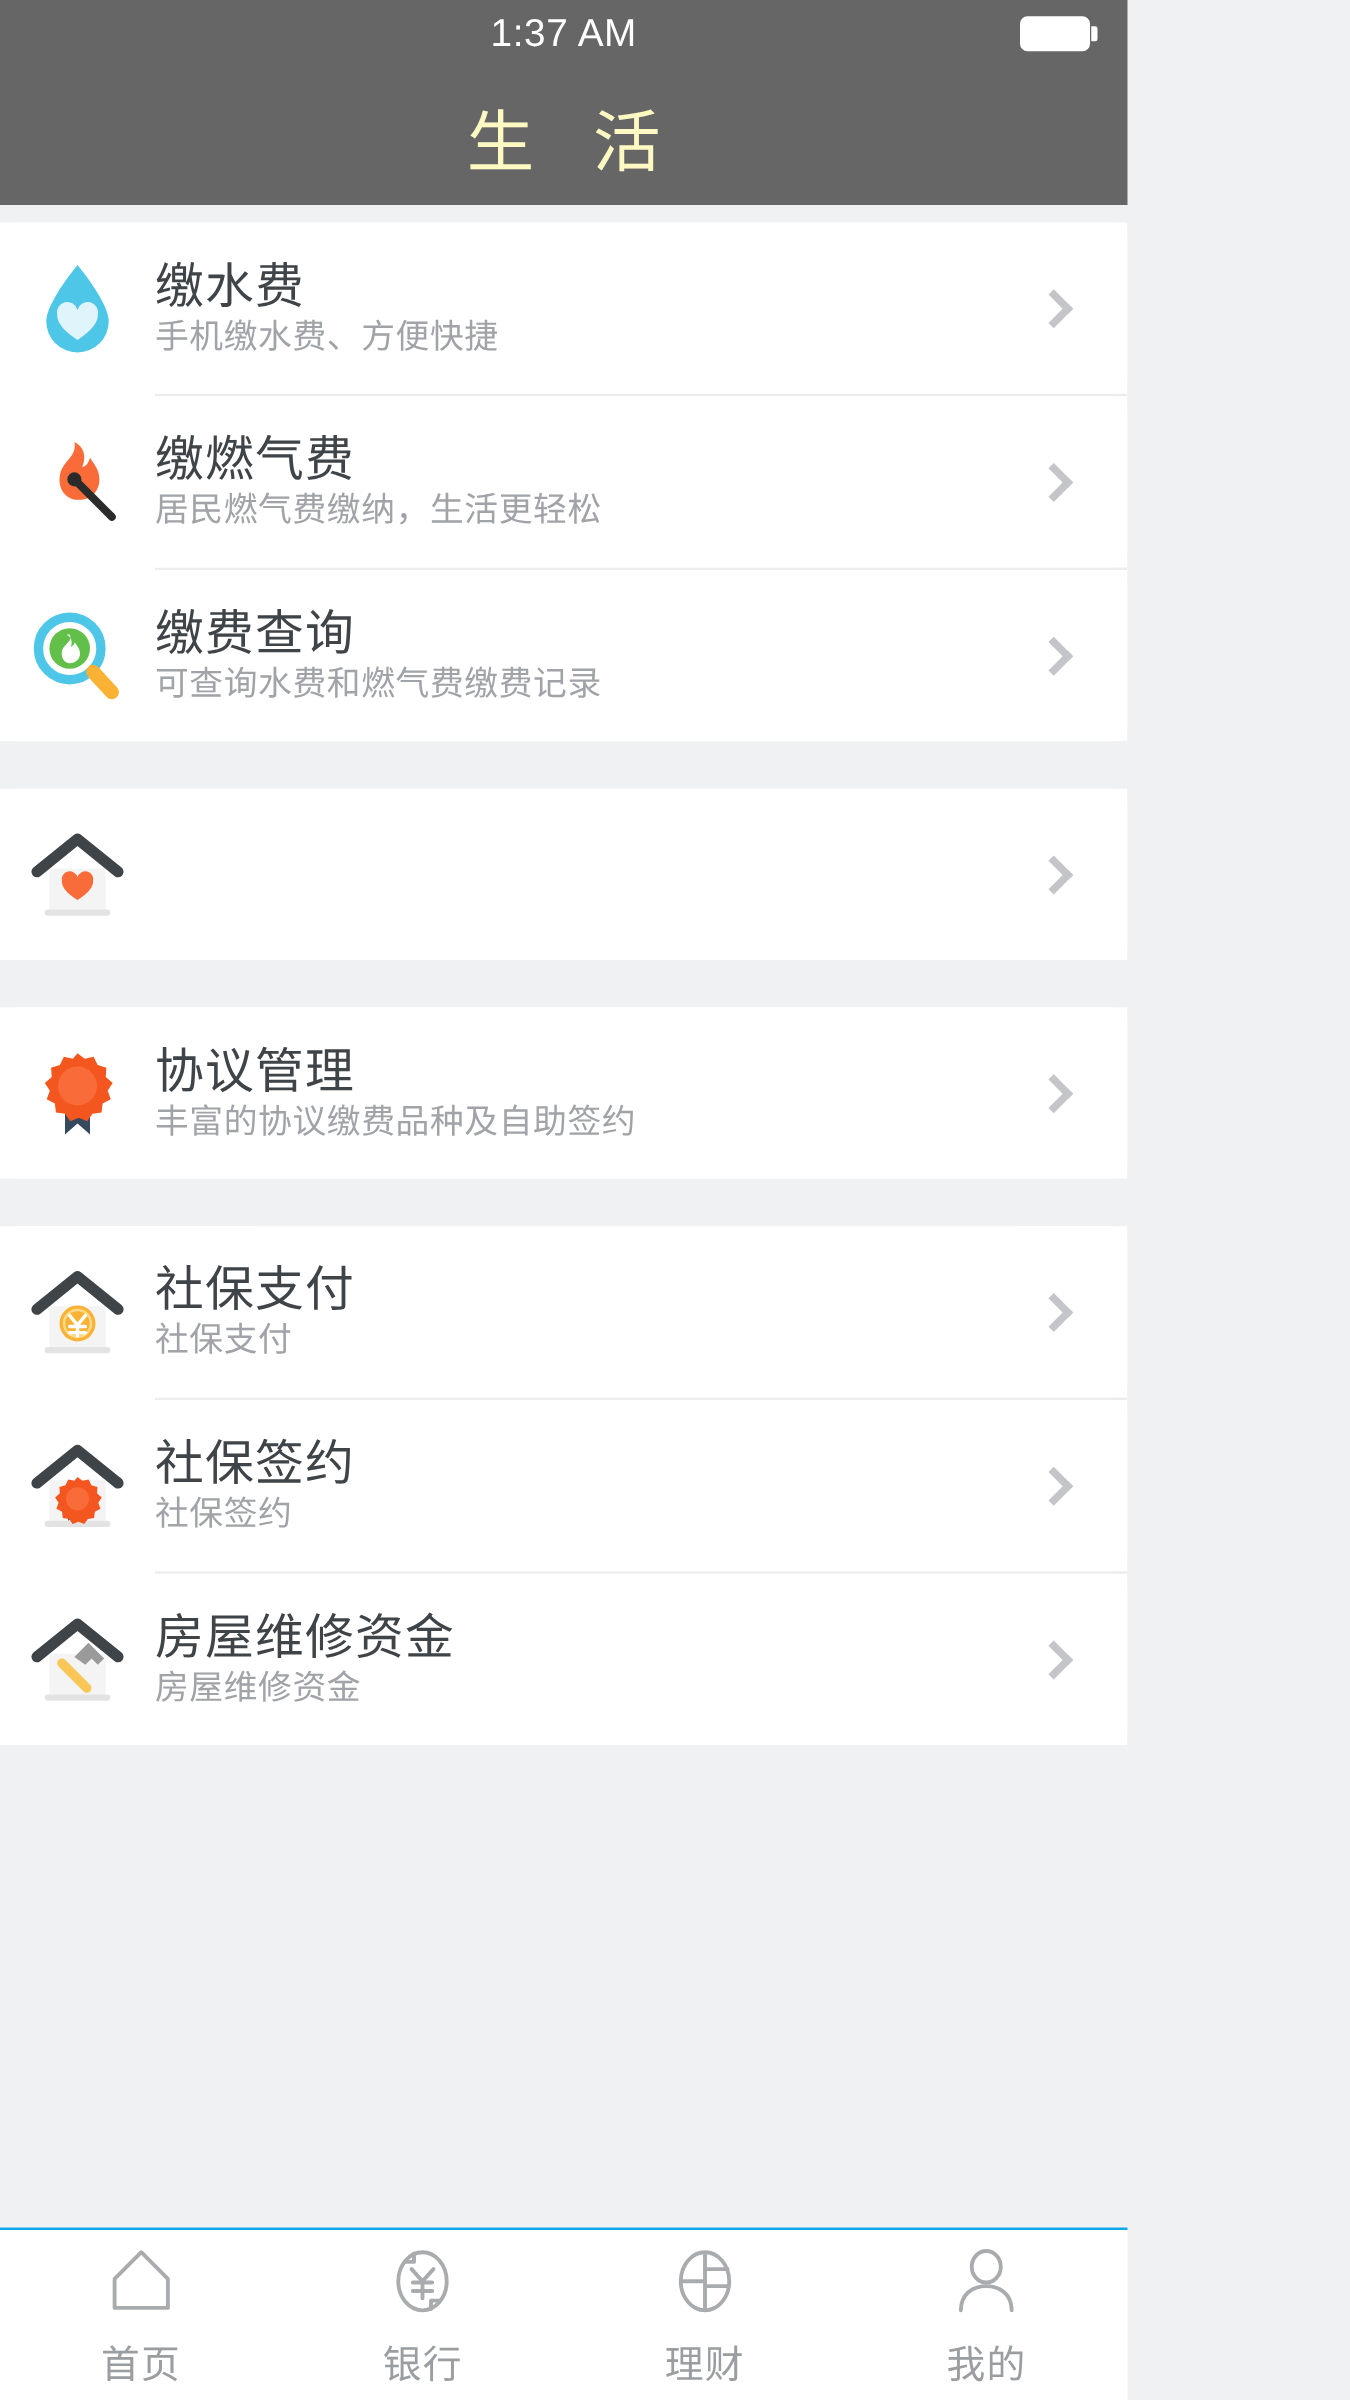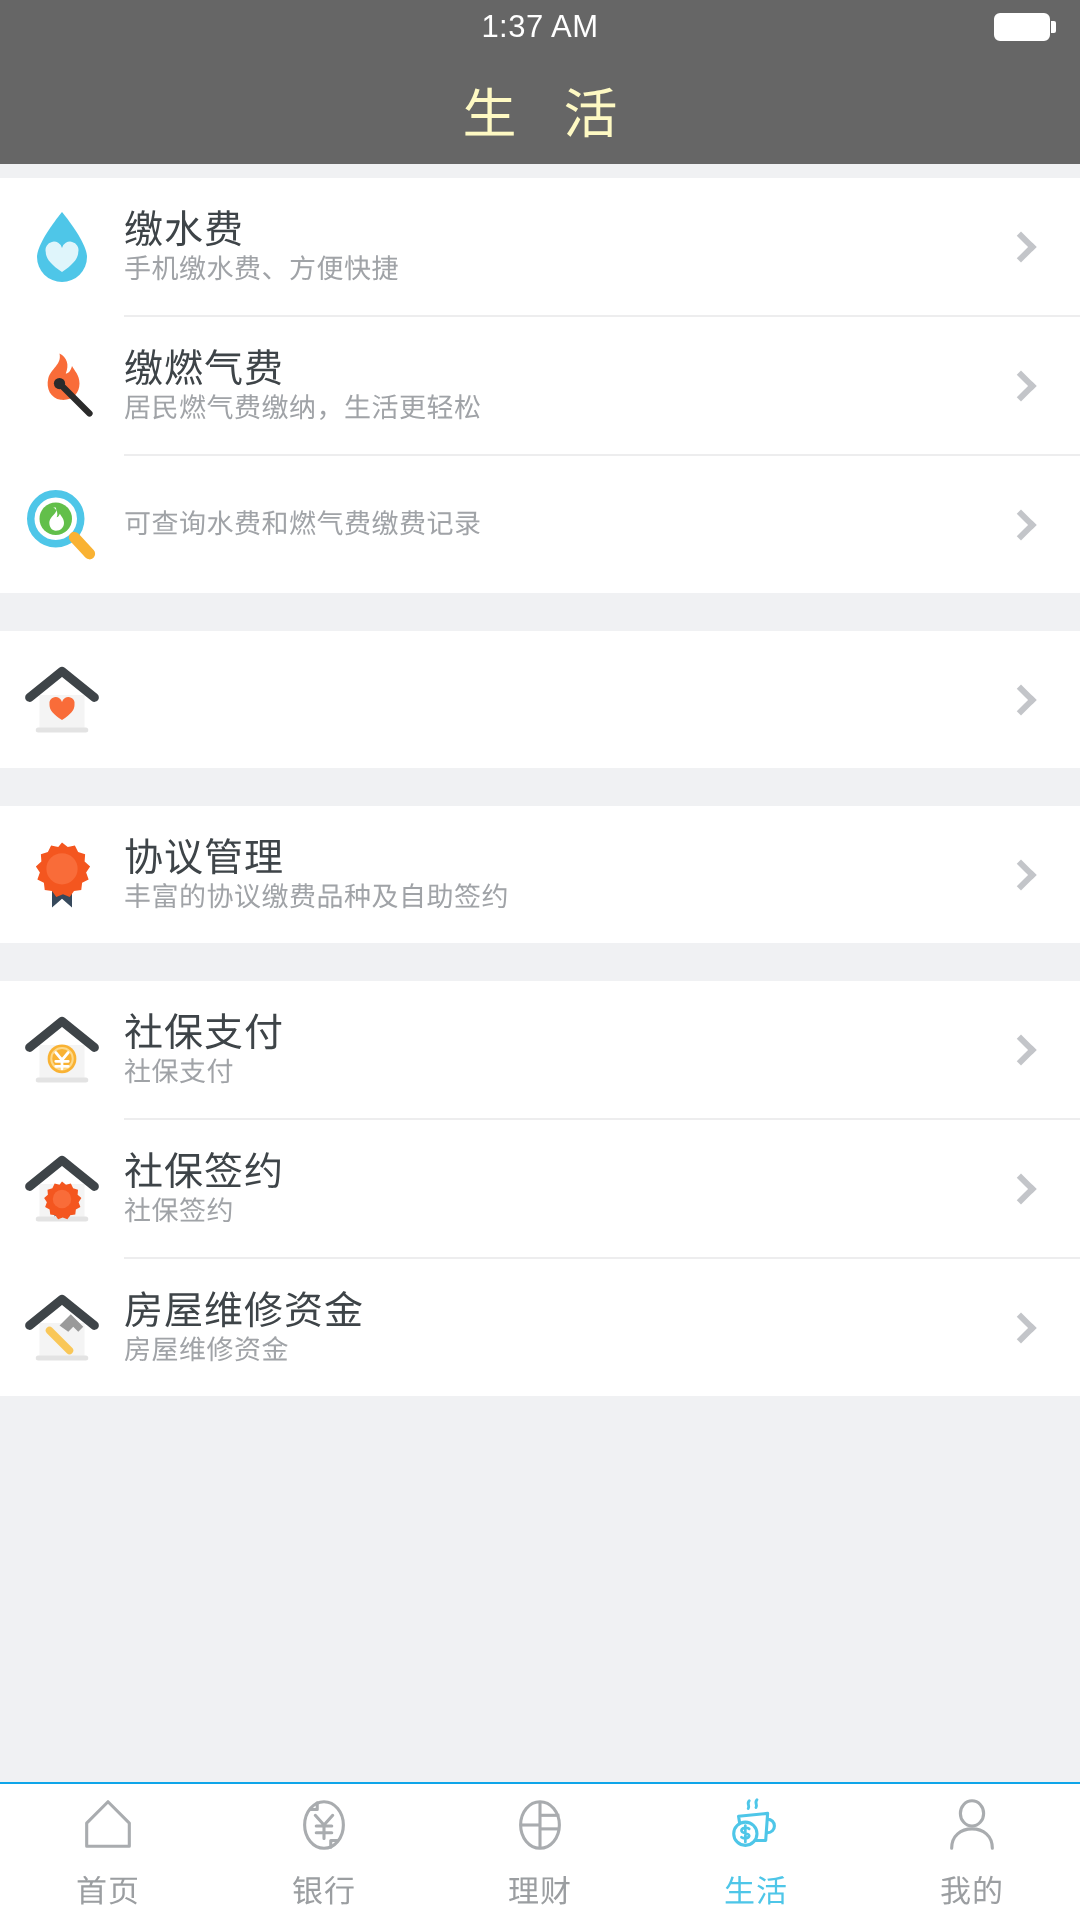--- a/index.html
+++ b/index.html
@@ -3,21 +3,21 @@
 <meta charset="utf-8">
 <style>
   * { margin:0; padding:0; box-sizing:border-box; }
   html, body {
     width:1080px; height:1920px;
     background:#f0f1f3;
     font-family:"Liberation Sans","DejaVu Sans",sans-serif;
     -webkit-font-smoothing:antialiased;
     overflow:hidden;
   }
-  .screen { position:relative; width:1080px; height:1920px; display:flex; flex-direction:column; }
+  .screen { position:relative; width:902px; height:1920px; display:flex; flex-direction:column; }
 
   
   .header { background:#666666; flex:0 0 auto; }
   .statusbar {
     height:54px; position:relative;
     display:flex; align-items:center; justify-content:center;
   }
   .status-time {
     color:#ffffff; font-size:31px; letter-spacing:0.5px;
     font-family:"Liberation Sans","DejaVu Sans",sans-serif;
@@ -139,20 +139,21 @@
       <div class="row">
         <div class="icon-wrap">
           <svg class="ic" viewBox="0 0 64 64" aria-hidden="true">
             <circle cx="27" cy="27" r="20" fill="none" stroke="#4ec6e8" stroke-width="6"></circle>
             <circle cx="27" cy="27" r="13" fill="#62bf4a"></circle>
             <path d="M27 18 c2 5-4 6-5 11 -.7 4 1.8 7.5 5 7.5 4 0 6.6-2.8 6.6-6.2 0-3.4-2.2-5-3.3-7.2 -.7 2-1.8 2.8-2.6 2.8 1.4-3.4.2-6.4-2.7-7.9 z" fill="#ffffff"></path>
             <path d="M42 42 L54 55" stroke="#f9b233" stroke-width="9" stroke-linecap="round" fill="none"></path>
           </svg>
         </div>
         <div class="texts">
+          <div class="title">缴费查询</div>
           <div class="subtitle">可查询水费和燃气费缴费记录</div>
         </div>
         <span class="chev"></span>
       </div>
 
     </div>
 
     <div class="gap"></div>
 
     <div class="group">
@@ -282,32 +283,20 @@
           <ellipse cx="32" cy="32" rx="20" ry="24" fill="none" stroke="#a9acaf" stroke-width="3.2"></ellipse>
           <path d="M32 8 V56" stroke="#a9acaf" stroke-width="3.2"></path>
           <path d="M32 22 H52" stroke="#a9acaf" stroke-width="3.2"></path>
           <path d="M32 36 H52" stroke="#a9acaf" stroke-width="3.2"></path>
           <path d="M12 32 H32" stroke="#a9acaf" stroke-width="3.2"></path>
         </svg>
       </span>
       <span class="tlabel">理财</span>
     </div>
 
-    <div class="tab active">
-      <span>
-        <svg width="62" height="62" viewBox="0 0 64 64" aria-hidden="true">
-          <path d="M25 7 c-3 3 1 5 -1 8 M33 6 c-3 3 1 5 -1 8" fill="none" stroke="#4ec6e8" stroke-width="3" stroke-linecap="round"></path>
-          <path d="M14 23 L44 20 L42 48 L18 48 Z" fill="none" stroke="#4ec6e8" stroke-width="3.2" stroke-linejoin="round"></path>
-          <path d="M44 26 a7 7 0 0 1 0 14" fill="none" stroke="#4ec6e8" stroke-width="3.2" stroke-linecap="round"></path>
-          <circle cx="21" cy="41" r="12" fill="#ffffff" stroke="#4ec6e8" stroke-width="3.2"></circle>
-          <path d="M25 36 a4.5 3 0 0 0 -8 1.8 c0 3.5 8 2 8 5.4 a4.5 3 0 0 1 -8 1.4 M21 32.5 V49.5" fill="none" stroke="#4ec6e8" stroke-width="2.8" stroke-linecap="round"></path>
-        </svg>
-      </span>
-      <span class="tlabel">生活</span>
-    </div>
 
     <div class="tab">
       <span>
         <svg width="62" height="62" viewBox="0 0 64 64" aria-hidden="true">
           <ellipse cx="32" cy="20" rx="12" ry="13" fill="none" stroke="#a9acaf" stroke-width="3.2"></ellipse>
           <path d="M11 56 c0-13 9.5-20 21-20 s21 7 21 20" fill="none" stroke="#a9acaf" stroke-width="3.2" stroke-linecap="round"></path>
         </svg>
       </span>
       <span class="tlabel">我的</span>
     </div>

